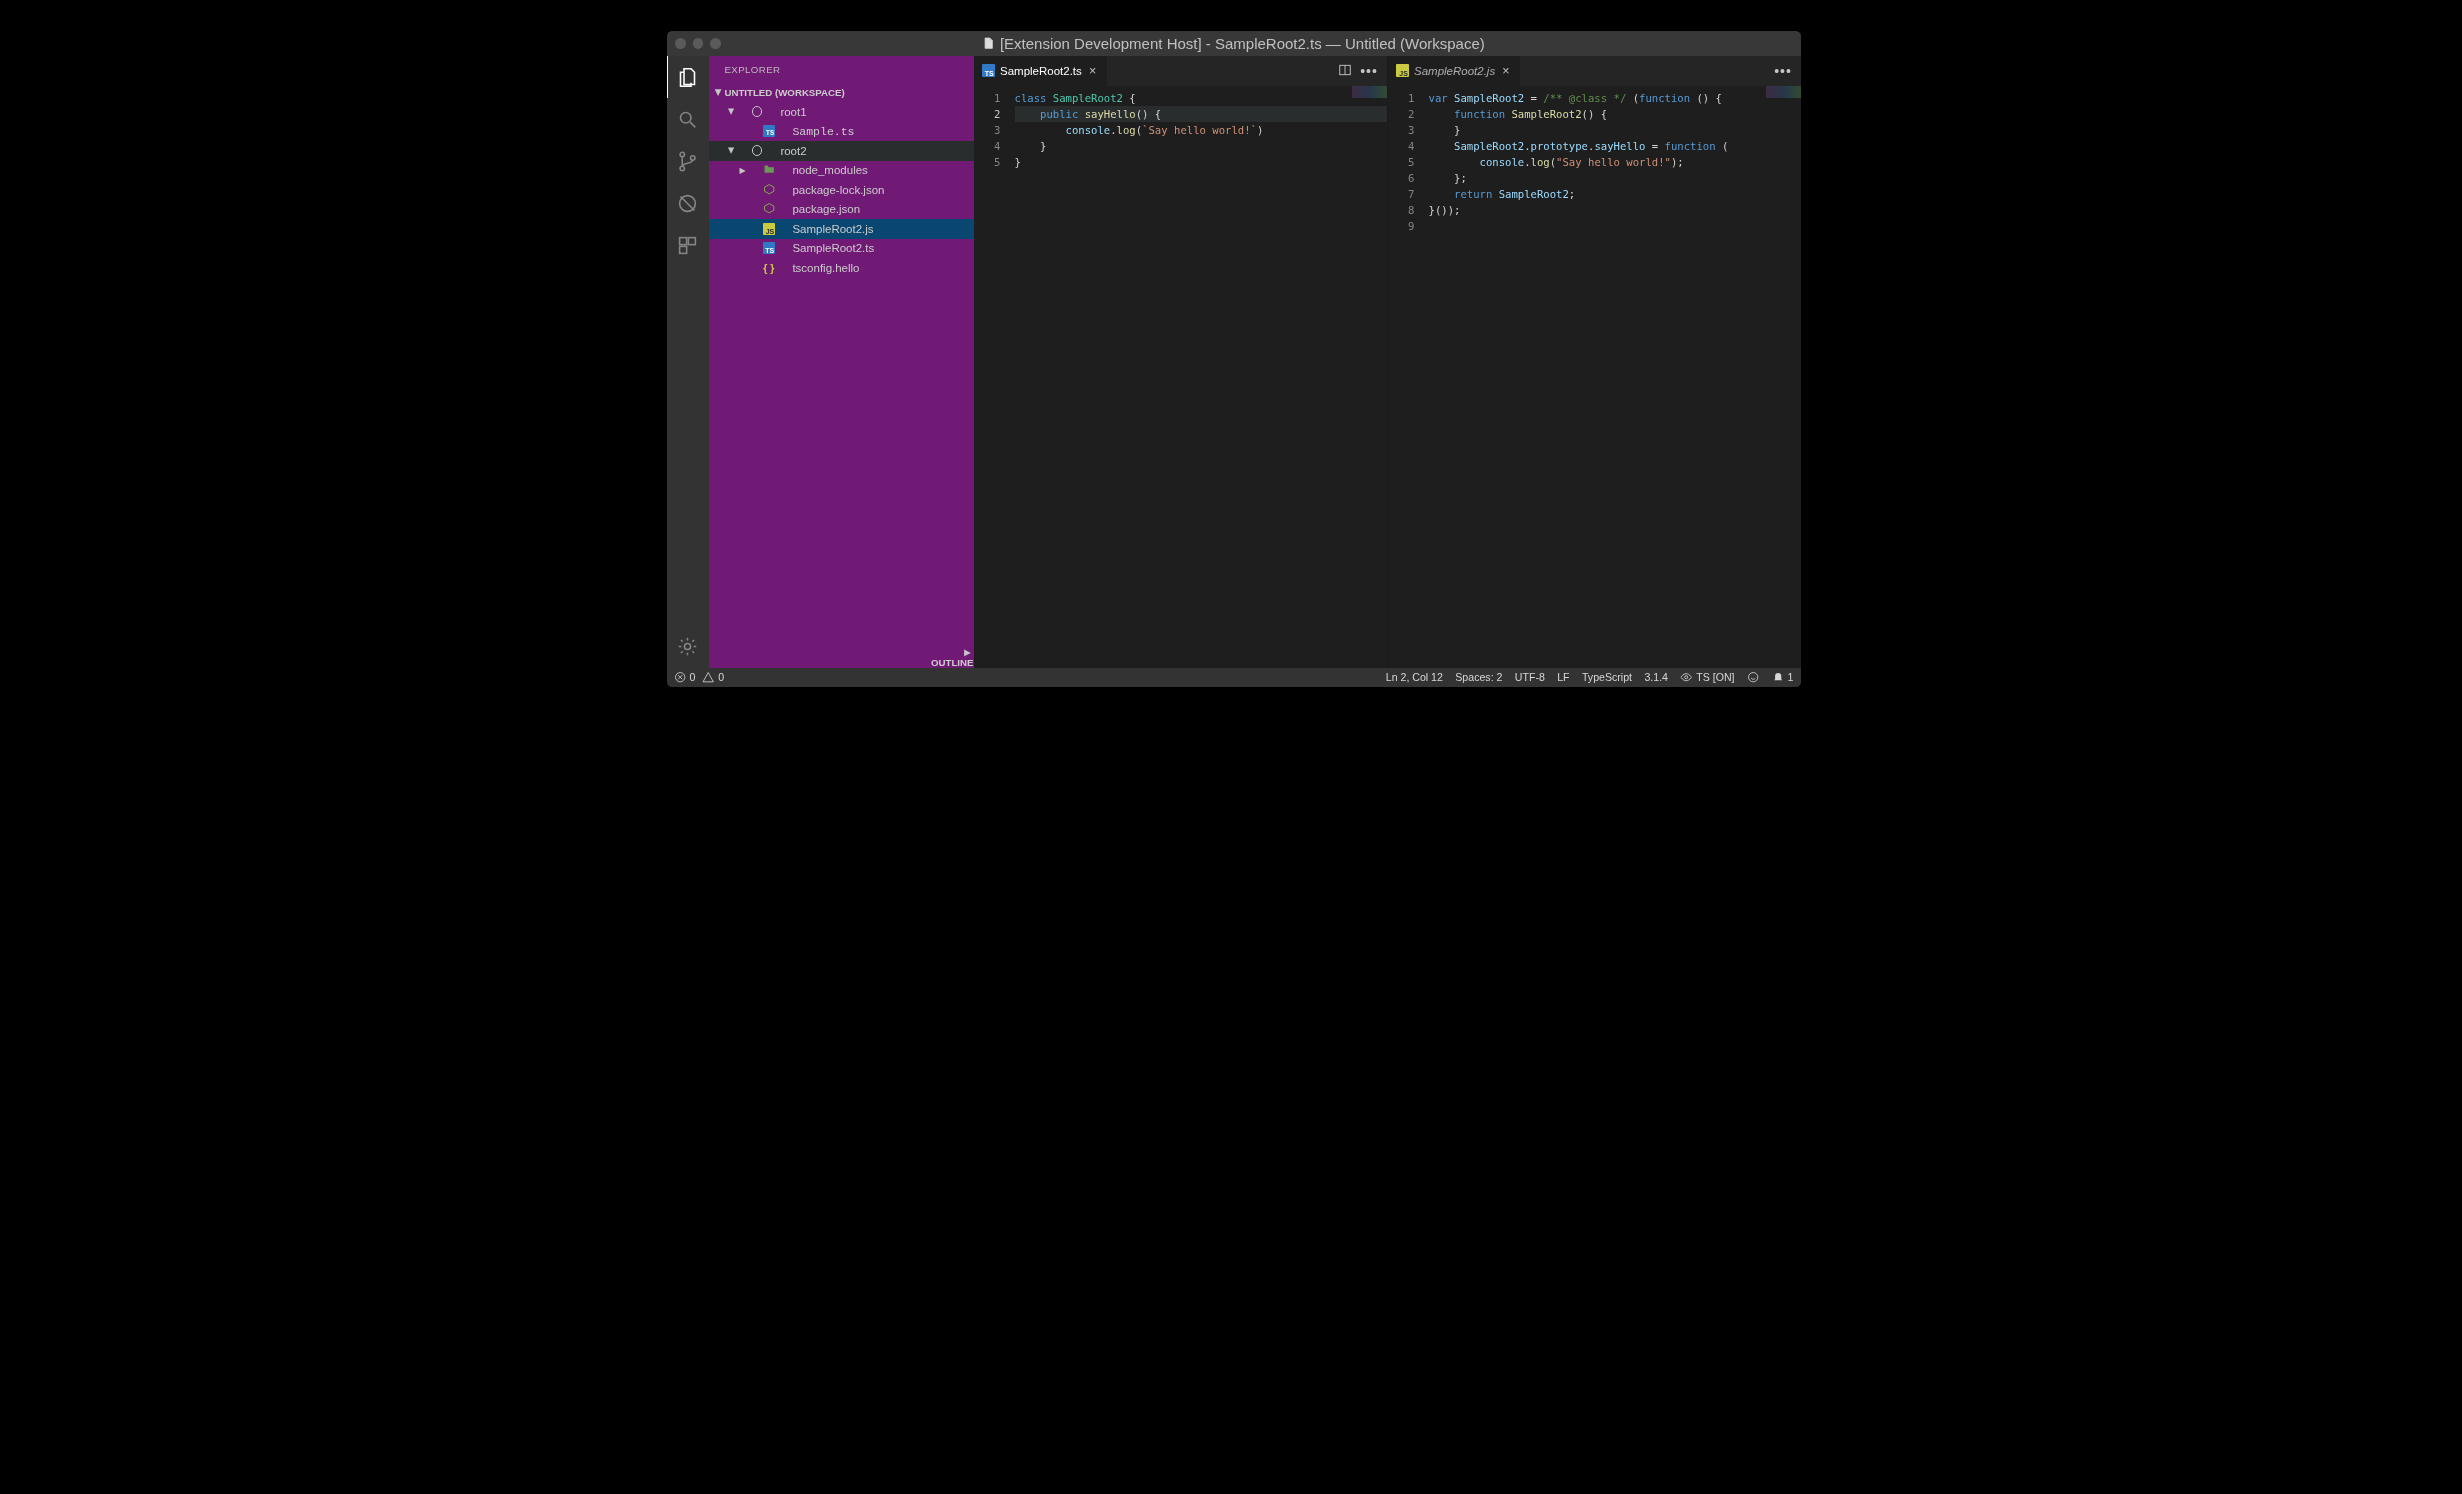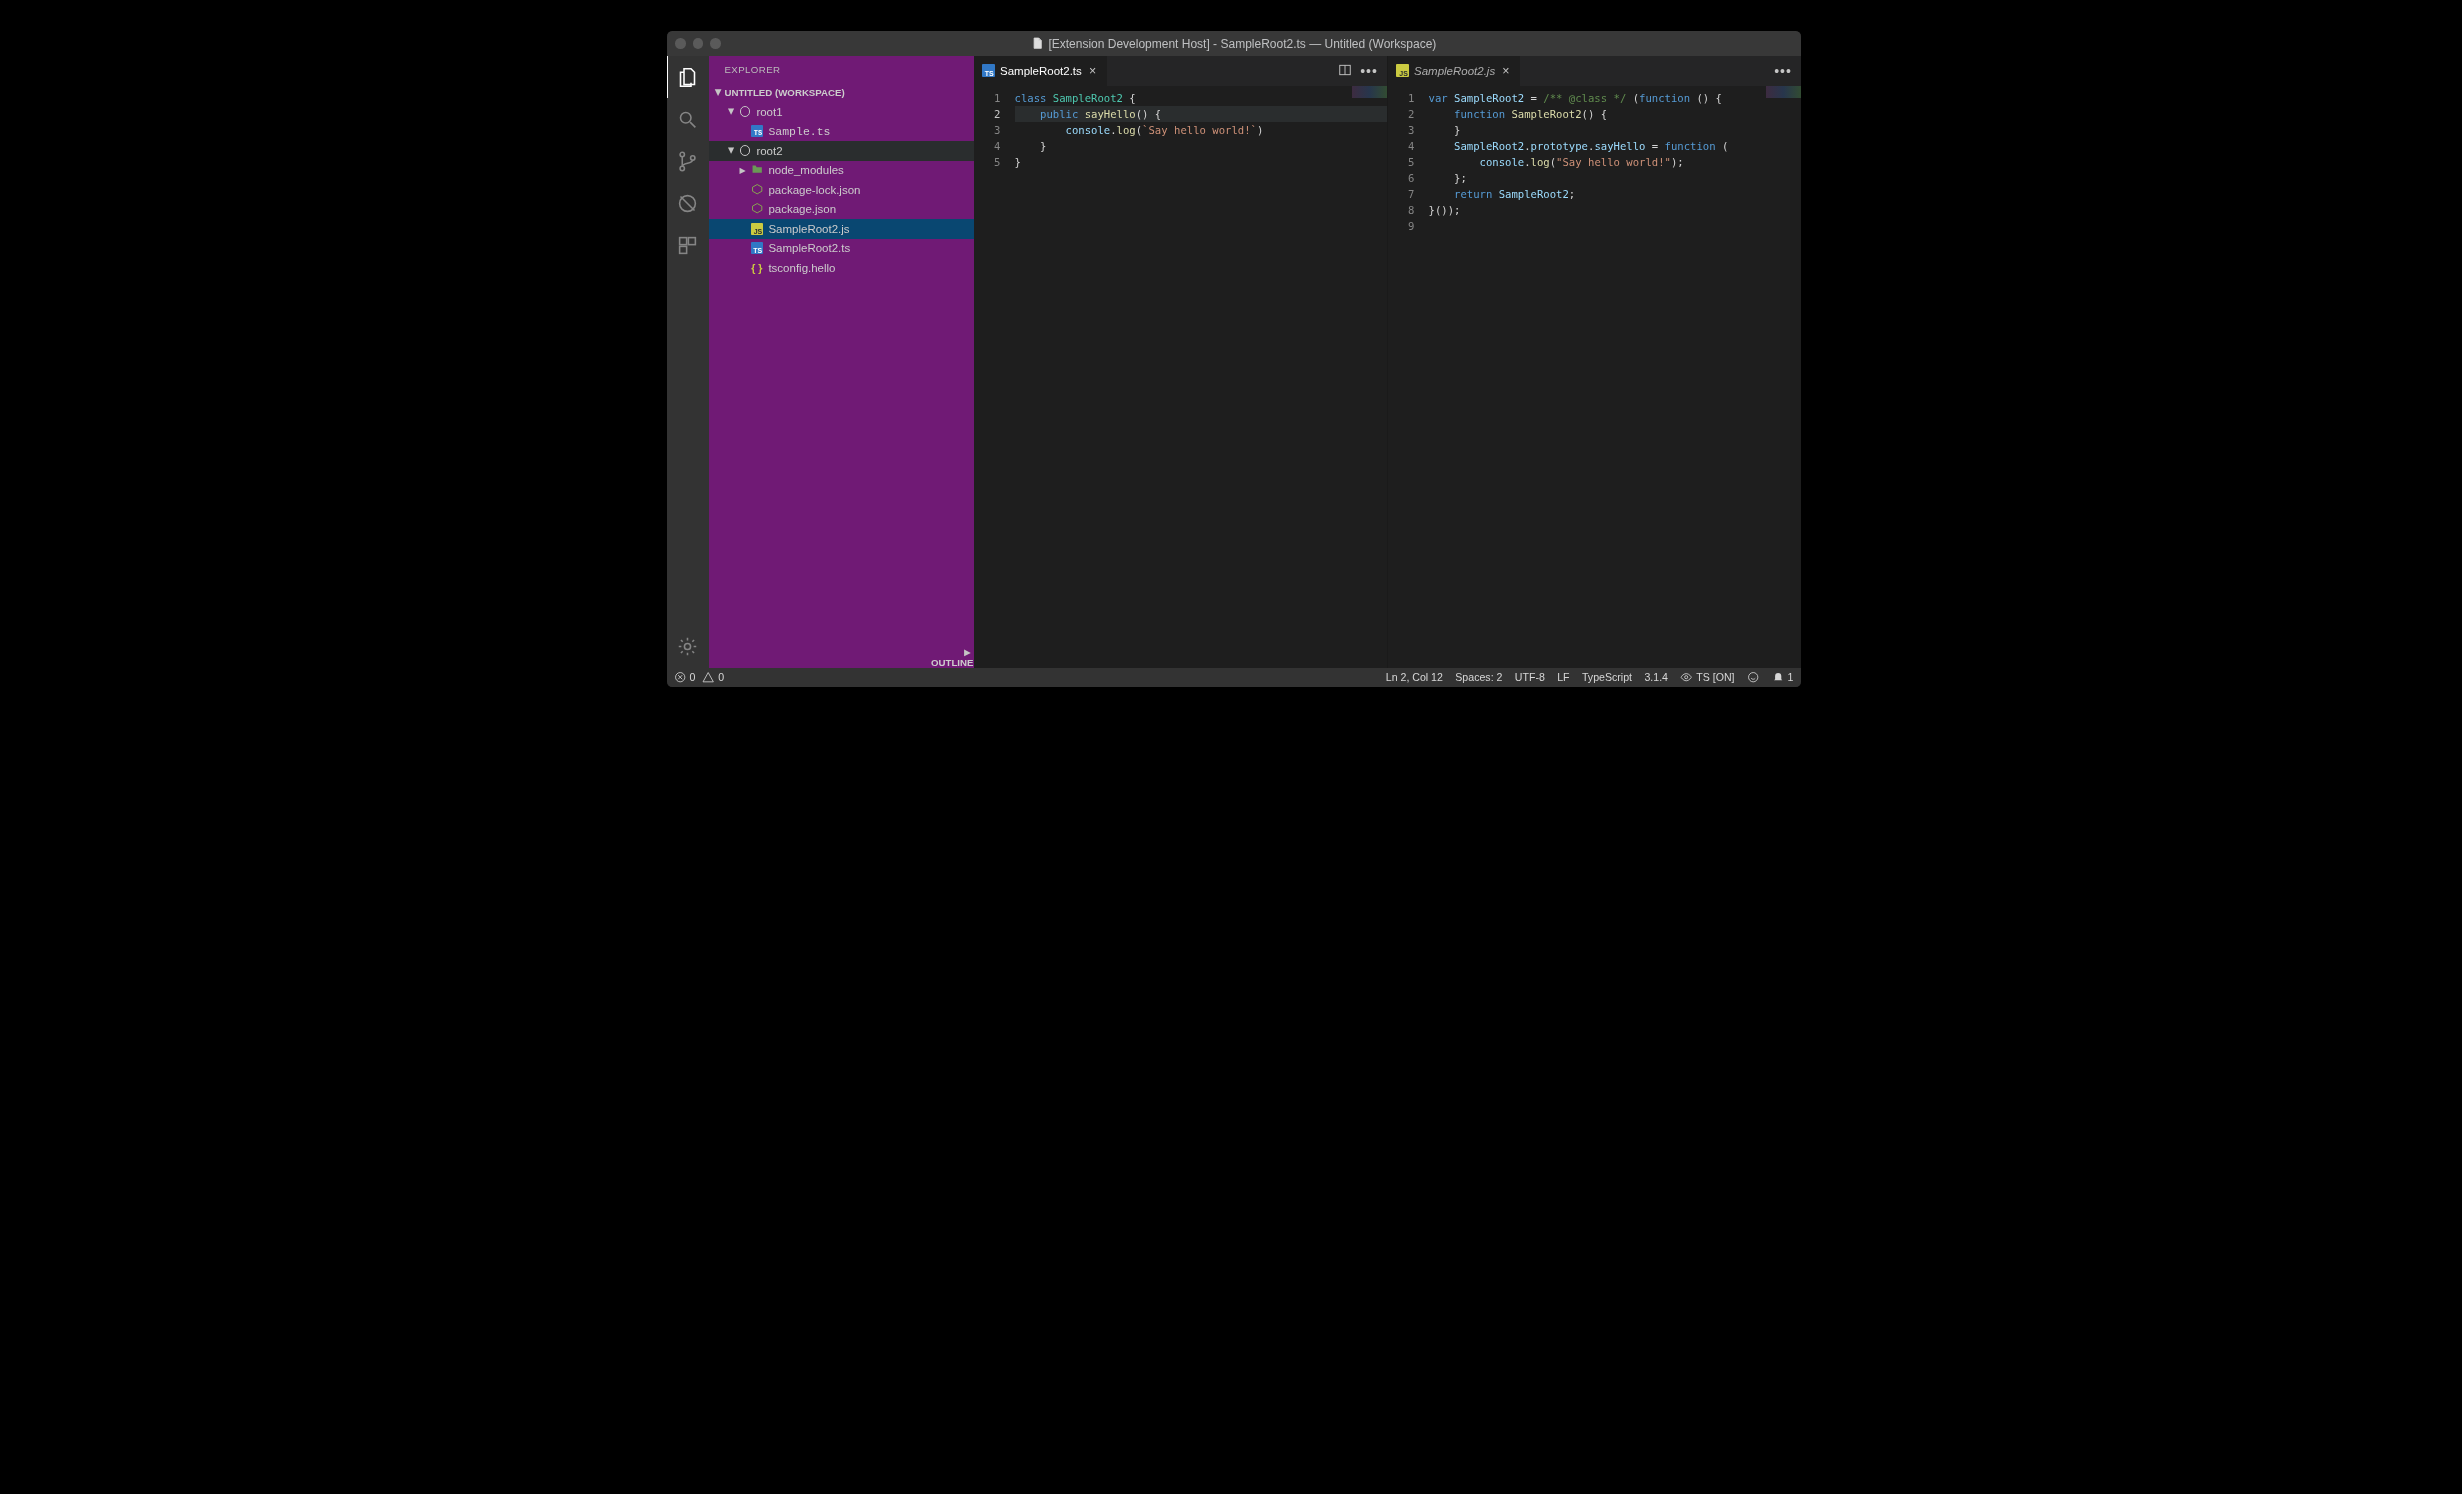--- a/index.html
+++ b/index.html
@@ -4,21 +4,21 @@
 <style>
   * { box-sizing: border-box; margin: 0; padding: 0; }
   html, body { width: 100%; height: 100%; background: #000; font-family: -apple-system, "Segoe UI", Helvetica, Arial, sans-serif; color: #c5c5c5; }
   .stage { width: 1231px; height: 747px; margin: 0 auto; background: #000; position: relative; }
   .window { position: absolute; left: 51px; top: 31px; width: 1134px; height: 656px; background: #1e1e1e; border-radius: 5.3px; overflow: hidden; display: flex; flex-direction: column; box-shadow: 0 8.8px 35px rgba(0,0,0,.6); }
 
   
   .titlebar { height: 25px; background: #383838; display: flex; align-items: center; position: relative; flex-shrink: 0; }
   .traffic { display: flex; gap: 7px; padding-left: 8.8px; }
   .traffic .dot { width: 10.6px; height: 10.6px; border-radius: 50%; background: #5a5a5a; }
-  .title { position: absolute; left: 0; right: 0; text-align: center; font-size: 12px; color: #bfc0c2; pointer-events: none; display:flex; align-items:center; justify-content:center; gap:5.3px;}
+  .title { position: absolute; left: 0; right: 0; text-align: center; font-size: 15px; color: #bfc0c2; pointer-events: none; display:flex; align-items:center; justify-content:center; gap:5.3px;}
   .title svg { width:12.4px; height:12.4px; }
 
   
   .body { flex: 1; display: flex; min-height: 0; }
 
   
   .activitybar { width: 42px; background: #333333; display: flex; flex-direction: column; justify-content: space-between; }
   .acts-top, .acts-bot { display: flex; flex-direction: column; }
   .act { width: 42px; height: 42px; display: flex; align-items: center; justify-content: center; position: relative; cursor: pointer; }
   .act svg { width: 21px; height: 21px; fill: none; stroke: #858585; stroke-width: 1.8; }
@@ -26,21 +26,21 @@
   .act.active::before { content:""; position:absolute; left:0; top:0; bottom:0; width:1.8px; background:#fff; }
 
   
   .sidebar { width: 265px; background: #701a75; display: flex; flex-direction: column; min-width:0; }
   .side-header { height: 26.5px; display: flex; align-items: center; padding: 0 16px; font-size: 9.7px; letter-spacing: 0.4px; color: #bbbbbb; }
   .section-header { height: 19.5px; display: flex; align-items: center; padding-left: 3.5px; font-size: 9.7px; font-weight: 700; color: #cccccc; cursor: pointer; }
   .tw { flex-shrink:0; width:12.4px; display:inline-flex; justify-content:center; }
   .tw::before { content:"▶"; font-size:8px; color:#c5c5c5; display:inline-block; transform-origin:center; }
   .tw.open::before { transform: rotate(90deg); }
   .side-scroll { flex:1; overflow:hidden; }
-  .tree-row { height:19.5px; display:flex; align-items:center; font-size:11.5px; color:#cccccc; cursor:pointer; position:relative; }
+  .tree-row { height:19.5px; display:flex; align-items:center; font-size:11.5px; color:#cccccc; cursor:pointer; position:relative;gap:12px; }
   .tree-row.selected { background:#094771; }
   .tree-row.gray { background:#2a2d2e; }
   .tree-row .icon { width:16px; display:inline-flex; align-items:center; justify-content:center; margin-right:3.5px; }
   .outline-sec { height: 19.5px; display:flex; align-items:flex-end; padding-left:3.5px; font-size:9.7px; font-weight:700; color:#cccccc; cursor:pointer;flex-direction:column; }
 
   
   .ic-ts { background:#3178c6; color:#fff; font-size:7px; font-weight:700; width:12.4px; height:12.4px; display:inline-flex; align-items:flex-end; justify-content:flex-end; border-radius:0.9px; padding:0 0.9px 0 0;}
   .ic-js { background:#cbcb41; color:#292d2e; font-size:7px; font-weight:700; width:12.4px; height:12.4px; display:inline-flex; align-items:flex-end; justify-content:flex-end; border-radius:0.9px; padding:0 0.9px 0 0;}
   .ic-folder svg { width:12.4px; height:12.4px; }
   .ic-json { color:#cbcb41; font-size:10.6px; font-weight:700; }

